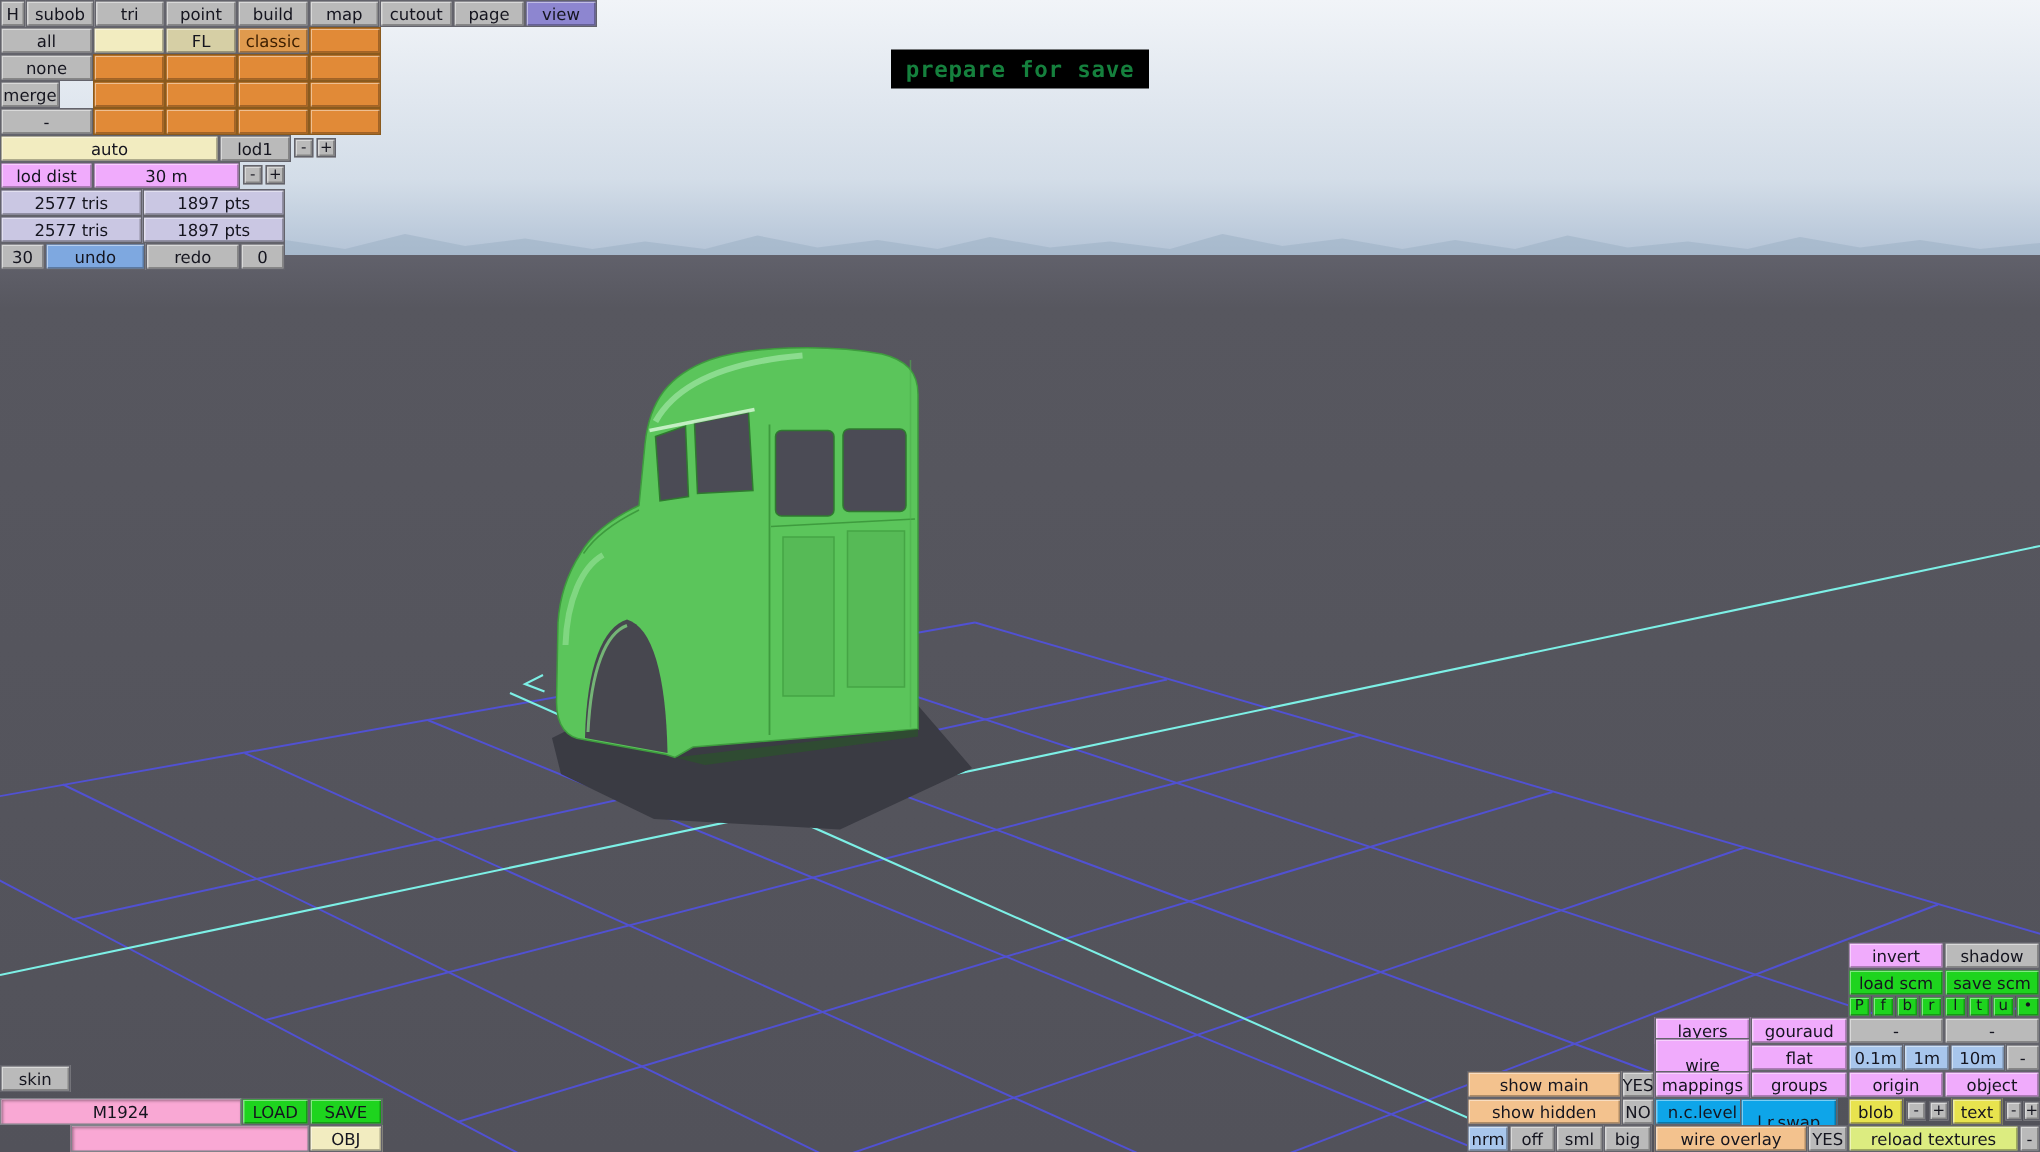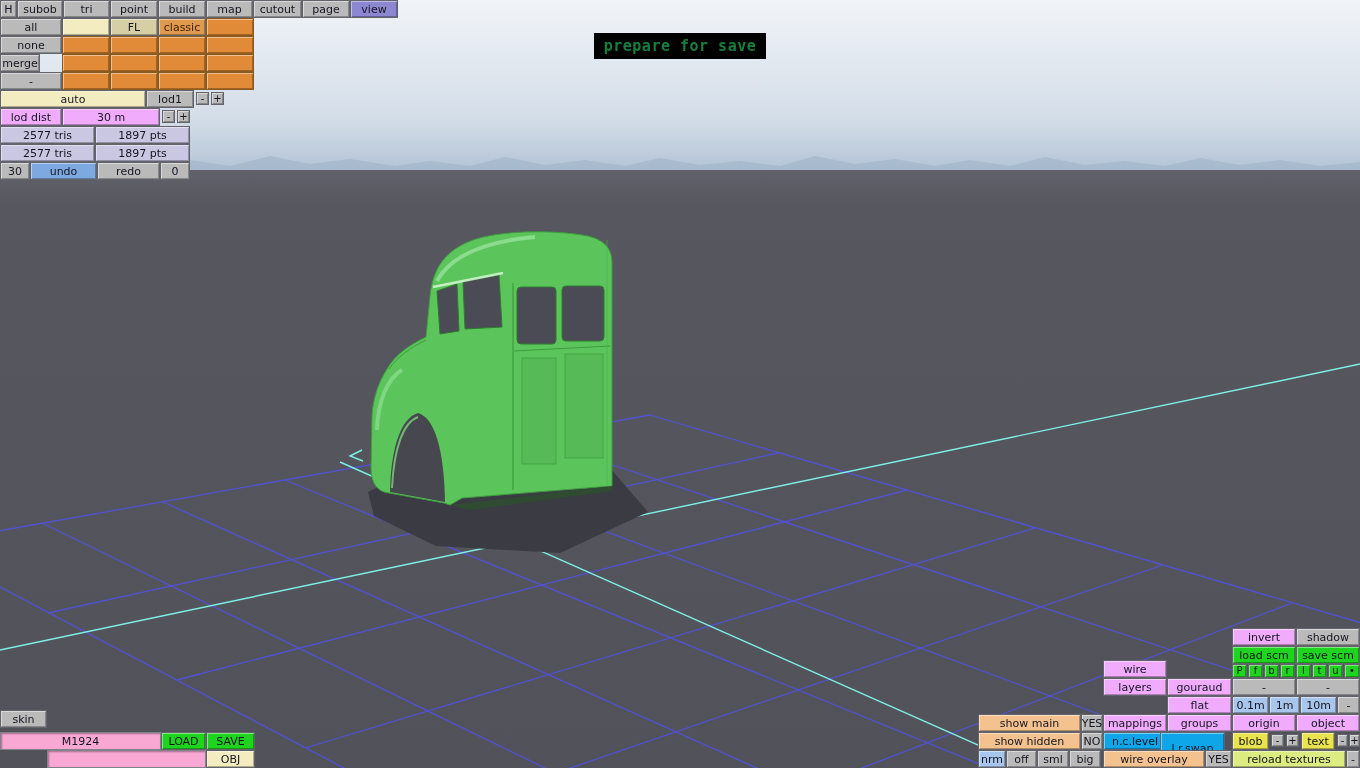--- a/index.html
+++ b/index.html
@@ -189,21 +189,21 @@
 <div class="cell green sm" style="left:1296px;top:664px;width:15px;height:14px">l</div>
 <div class="cell green sm" style="left:1312px;top:664px;width:15px;height:14px">t</div>
 <div class="cell green sm" style="left:1328px;top:664px;width:15px;height:14px">u</div>
 <div class="cell green sm" style="left:1344px;top:664px;width:16px;height:14px">•</div>
 
 <div class="cell lav" style="left:1103px;top:678px;width:64px;height:18px">layers</div>
 <div class="cell lav" style="left:1167px;top:678px;width:65px;height:18px">gouraud</div>
 <div class="cell grey" style="left:1232px;top:678px;width:64px;height:18px">-</div>
 <div class="cell grey" style="left:1296px;top:678px;width:64px;height:18px">-</div>
 
-<div class="cell lav" style="left:1103px;top:660px;width:64px;height:18px">wire</div>
+<div class="cell lav" style="left:1103px;top:692px;width:64px;height:36px">wire</div>
 <div class="cell lav" style="left:1167px;top:696px;width:65px;height:18px">flat</div>
 <div class="cell lblue" style="left:1232px;top:696px;width:37px;height:18px">0.1m</div>
 <div class="cell lblue" style="left:1269px;top:696px;width:31px;height:18px">1m</div>
 <div class="cell lblue" style="left:1300px;top:696px;width:37px;height:18px">10m</div>
 <div class="cell grey" style="left:1337px;top:696px;width:23px;height:18px">-</div>
 
 <div class="cell peach" style="left:978px;top:714px;width:103px;height:18px">show main</div>
 <div class="cell grey" style="left:1081px;top:714px;width:22px;height:18px">YES</div>
 <div class="cell lav" style="left:1103px;top:714px;width:64px;height:18px">mappings</div>
 <div class="cell lav" style="left:1167px;top:714px;width:65px;height:18px">groups</div>

